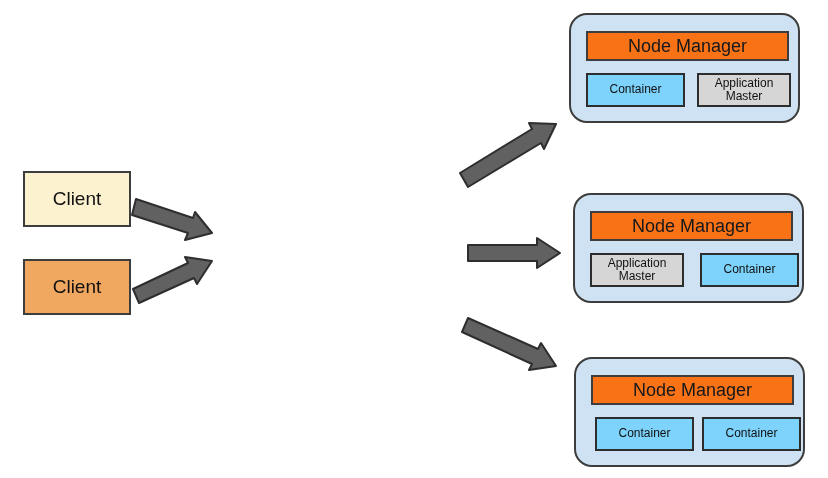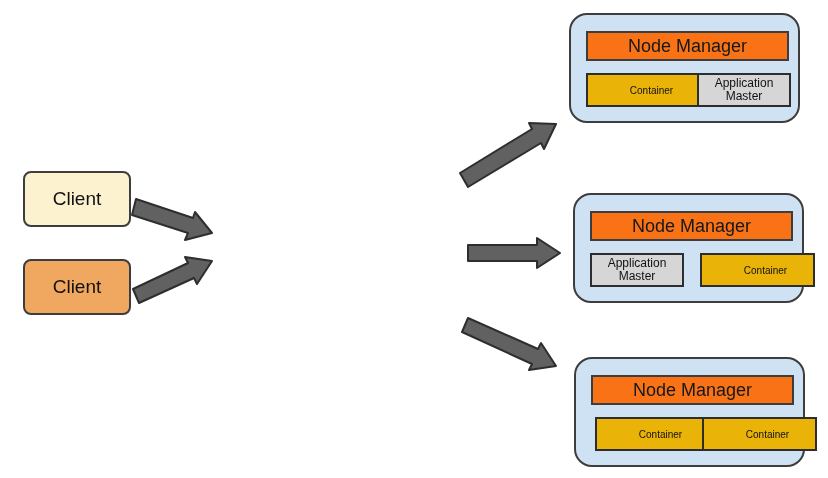--- a/index.html
+++ b/index.html
@@ -3,21 +3,21 @@
 <meta charset="utf-8">
 <style>
   html,body{margin:0;padding:0;background:#ffffff;}
   #canvas{
     position:relative;width:828px;height:478px;background:#ffffff;overflow:hidden;
     font-family:"Liberation Sans", sans-serif;color:#111;
   }
   .abs{position:absolute;box-sizing:border-box;}
   
   .client{
-    width:108px;height:56px;border:2px solid #3d3d3d;border-radius:8px;
+    width:108px;height:56px;border:2px solid #3d3d3d;border-radius:0;
     display:flex;align-items:center;justify-content:center;
     font-size:19px;z-index:2;
   }
   .client-1{left:23px;top:171px;background:#FCF2CF;}
   .client-2{left:23px;top:259px;background:#F0A861;}
   
   .rm{
     left:220px;top:172px;width:235px;height:166px;background:#CFE2F3;
     border:2px solid #3d3d3d;border-radius:26px;z-index:2;
   }
@@ -42,21 +42,21 @@
   .nm-3{left:574px;top:357px;}
   .nm-header{
     position:absolute;left:15px;top:16px;width:199px;height:26px;background:#f97316;
     border:2px solid #3d3d3d;display:flex;align-items:center;justify-content:center;
     font-size:18px;color:#14181c;
   }
   .nm-child{
     position:absolute;top:58px;height:30px;border:2px solid #2d2d2d;
     display:flex;align-items:center;justify-content:center;text-align:center;line-height:1.1;
   }
-  .child-container{background:#eab308;font-size:10px;width:95px;padding-left:16px;}
+  .child-container{background:#7dd3fc;font-size:12px;width:95px;}
   .child-appmaster{background:#D6D6D6;font-size:12px;width:90px;}
   
   .nm-1 .c1{left:15px;}   .nm-1 .c2{left:126px;}
   .nm-2 .c1{left:15px;}   .nm-2 .c2{left:125px;}
   .nm-3 .c1{left:19px;}   .nm-3 .c2{left:126px;}
   
   #arrows{position:absolute;left:0;top:0;z-index:1;}
   #arrows polygon{fill:#616161;stroke:#2e2e2e;stroke-width:2;stroke-linejoin:round;}
 </style>
 </head>

